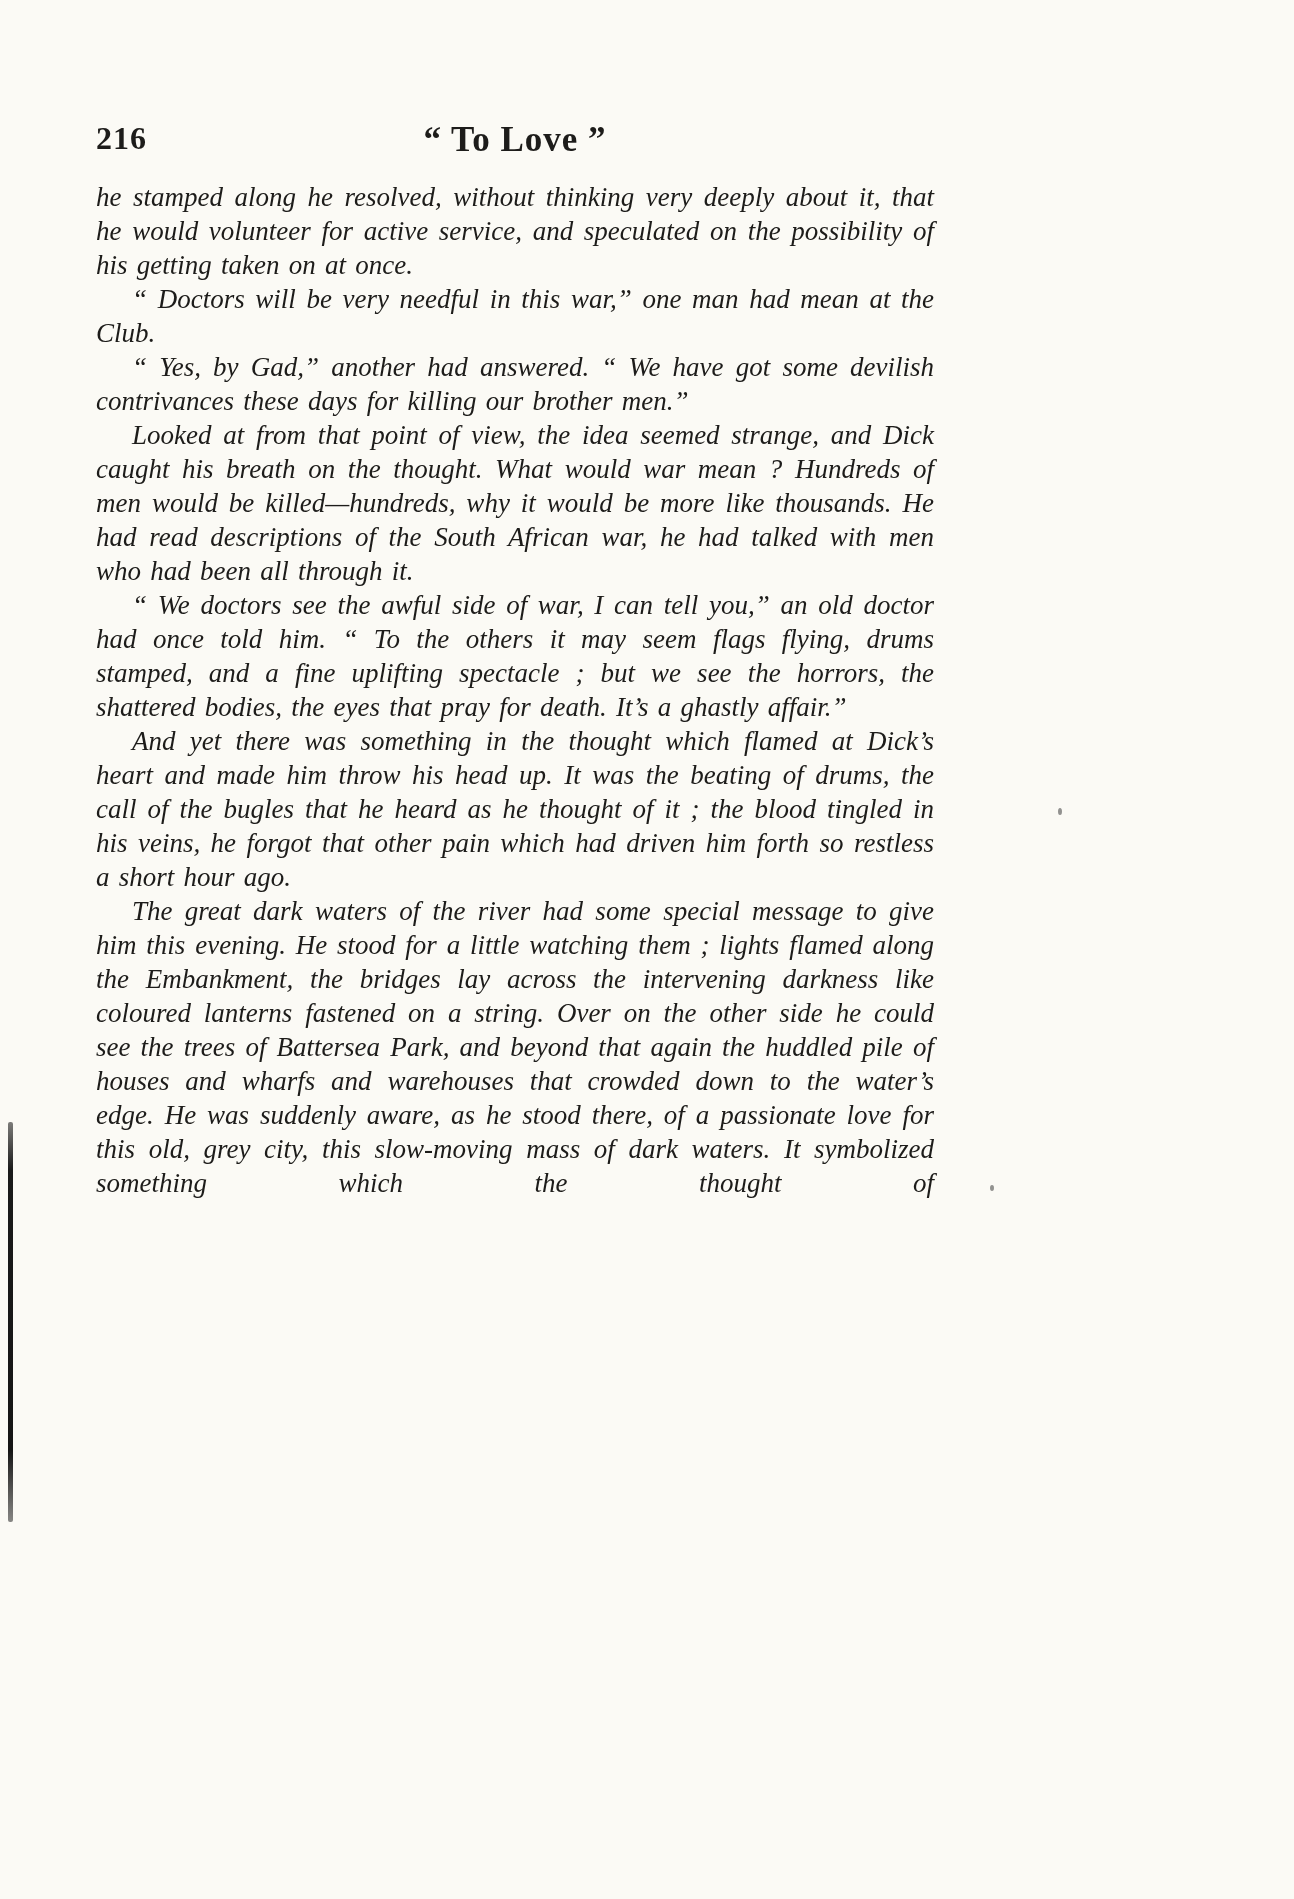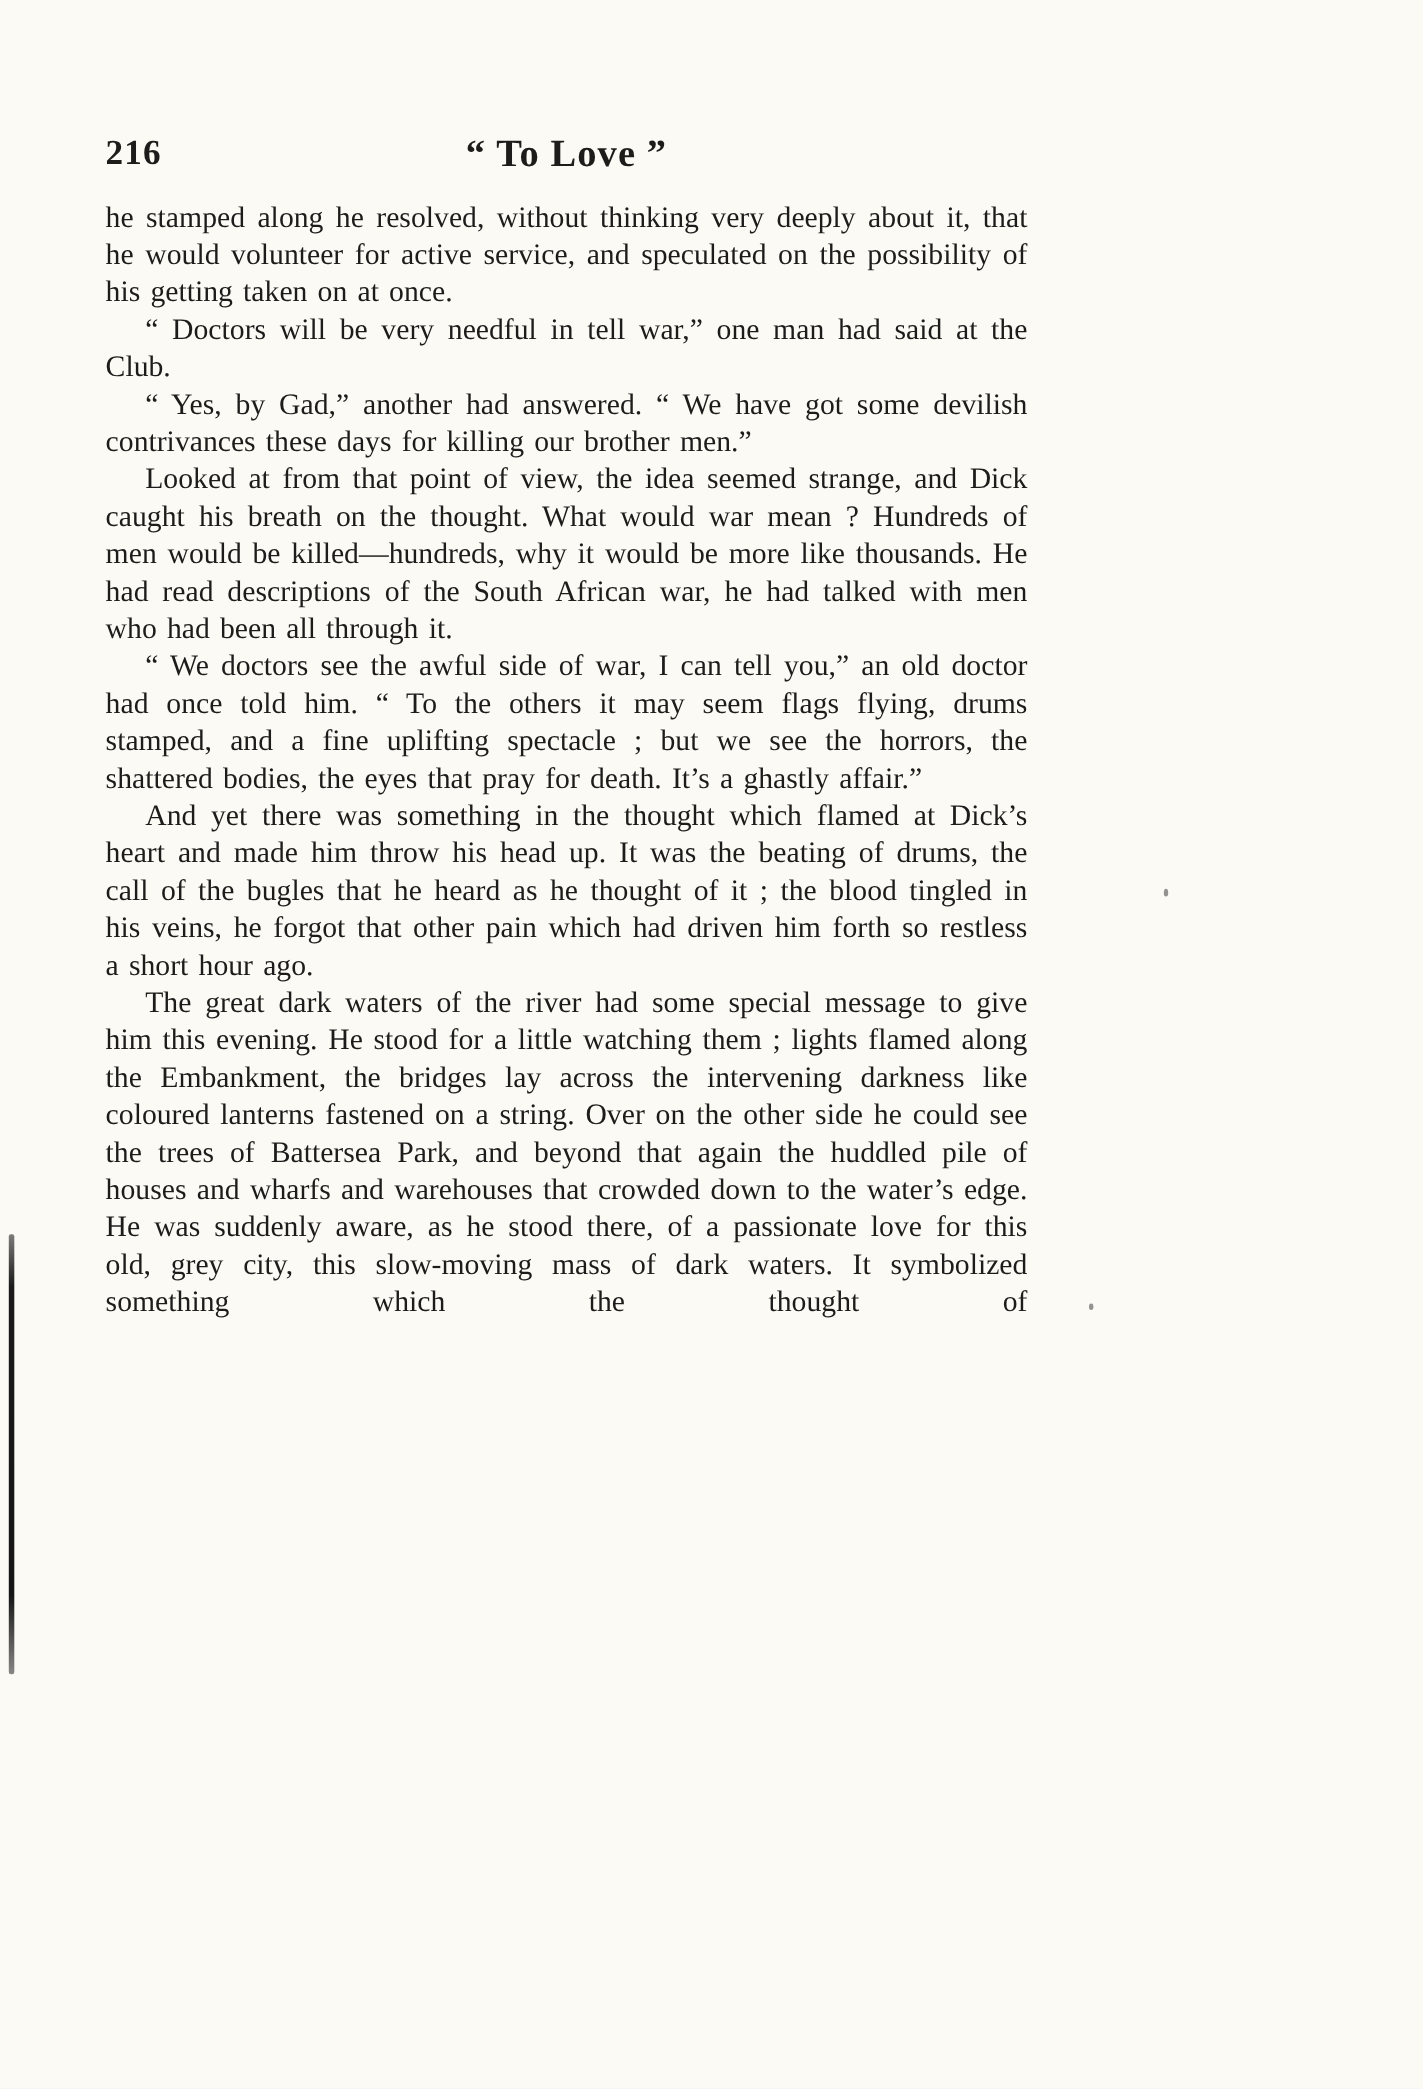--- a/index.html
+++ b/index.html
@@ -47,20 +47,21 @@
     font-weight: bold;
     letter-spacing: 1px;
   }
   .body-text p {
     margin: 0;
     font-size: 27px;
     line-height: 34px;
     text-align: justify;
     text-indent: 36px;
     word-spacing: 2.5px;
+    font-style: italic;
   }
   .body-text p.noindent {
     text-indent: 0;
   }
   .body-text p.justify-last {
     text-align-last: justify;
   }
   .scan-line {
     position: absolute;
     left: 8px;
@@ -89,21 +90,21 @@
 
   <div class="content">
 
     <div class="header">
       <span class="page-number">216</span>
       <span class="page-title">“ To Love ”</span>
     </div>
 
     <div class="body-text">
       <p class="noindent">he stamped along he resolved, without thinking very deeply about it, that he would volunteer for active service, and speculated on the possibility of his getting taken on at once.</p>
-      <p>“ Doctors will be very needful in tell war,” one man had said at the Club.</p>
+      <p>“ Doctors will be very needful in this war,” one man had mean at the Club.</p>
       <p>“ Yes, by Gad,” another had answered.  “ We have got some devilish contrivances these days for killing our brother men.”</p>
       <p>Looked at from that point of view, the idea seemed strange, and Dick caught his breath on the thought.  What would war mean ?  Hundreds of men would be killed—hundreds, why it would be more like thousands.  He had read descriptions of the South African war, he had talked with men who had been all through it.</p>
       <p>“ We doctors see the awful side of war, I can tell you,” an old doctor had once told him.  “ To the others it may seem flags flying, drums stamped, and a fine uplifting spectacle ;  but we see the horrors, the shattered bodies, the eyes that pray for death.  It’s a ghastly affair.”</p>
       <p>And yet there was something in the thought which flamed at Dick’s heart and made him throw his head up. It was the beating of drums, the call of the bugles that he heard as he thought of it ;  the blood tingled in his veins, he forgot that other pain which had driven him forth so restless a short hour ago.</p>
       <p class="justify-last">The great dark waters of the river had some special message to give him this evening.  He stood for a little watching them ;  lights flamed along the Embankment, the bridges lay across the intervening darkness like coloured lanterns fastened on a string.  Over on the other side he could see the trees of Battersea Park, and beyond that again the huddled pile of houses and wharfs and warehouses that crowded down to the water’s edge.  He was suddenly aware, as he stood there, of a passionate love for this old, grey city, this slow-moving mass of dark waters.  It symbolized something which the thought of</p>
     </div>
 
   </div>
 </div>
 

